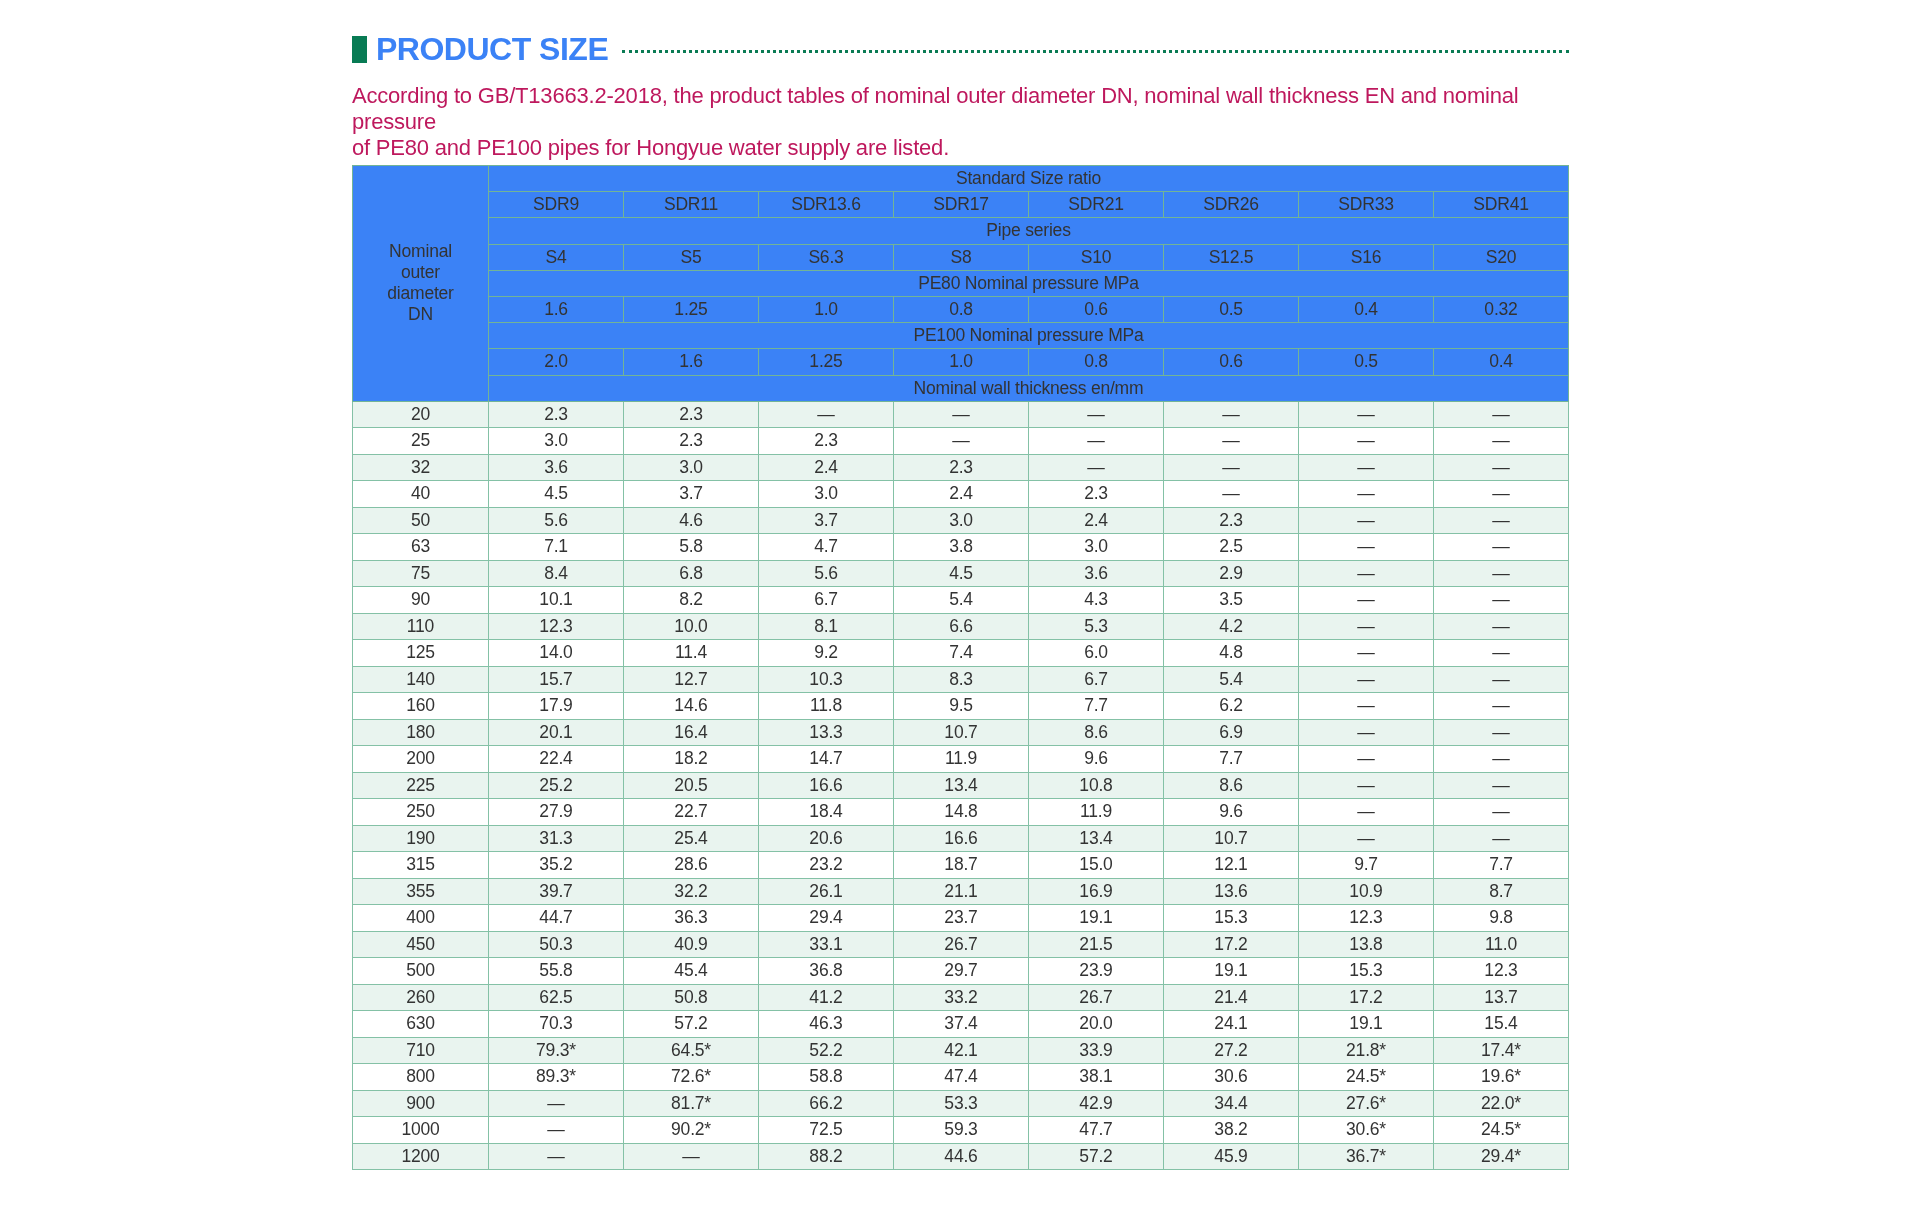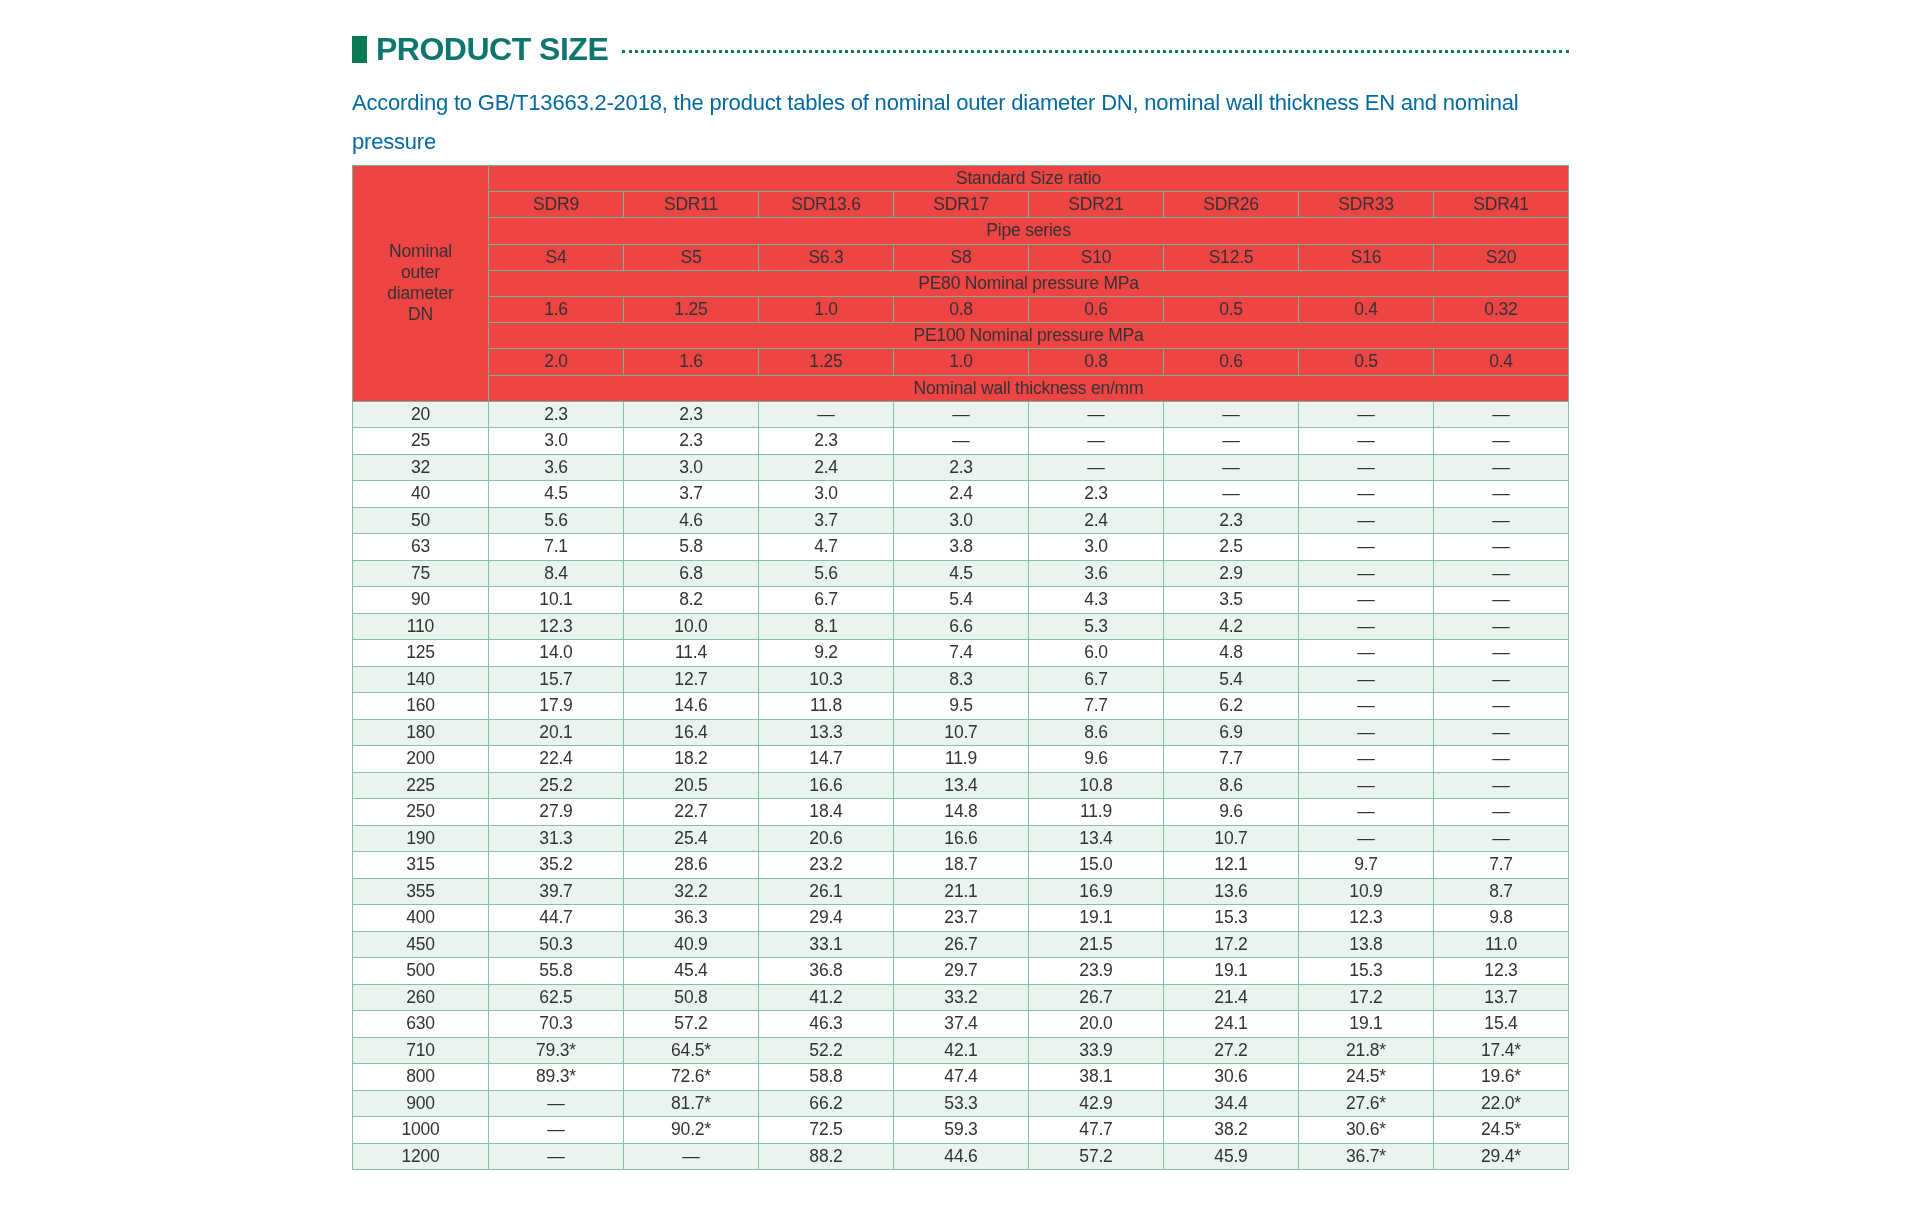--- a/index.html
+++ b/index.html
@@ -21,39 +21,39 @@
     height: 32px;
   }
   .accent-block {
     width: 15px; height: 27px;
     background: #087b54;
     flex: 0 0 auto;
   }
   .page-title {
     font-size: 32px;
     font-weight: bold;
-    color: #0f766e;
+    color: #3b82f6;
     letter-spacing: -0.5px;
     margin-left: 9px;
     white-space: nowrap;
   }
   .dotted-leader {
     flex: 1 1 auto;
     border-bottom: 3px dotted #0a7b54;
     margin: 0 0 7px 14px;
     height: 14px;
   }
   
   .intro {
     position: absolute;
     top: 50px; left: 0;
     width: 1217px;
     font-size: 22px;
-    line-height: 39px;
-    color: #0369a1;
+    line-height: 26px;
+    color: #be185d;
     letter-spacing: -0.2px;
   }
   
   .size-table {
     position: absolute;
     top: 132px; left: 0;
     width: 1217px;
     border-collapse: collapse;
     table-layout: fixed;
   }
@@ -62,21 +62,21 @@
     border: 1px solid #72b496;
     text-align: center;
     vertical-align: middle;
     font-weight: normal;
     color: #333333;
     letter-spacing: -0.2px;
     overflow: hidden;
     white-space: nowrap;
   }
   .size-table thead th {
-    background: #ef4444;
+    background: #3b82f6;
     font-size: 17.5px;
     height: 26.2px;
   }
   .size-table thead th.dn-head {
     white-space: normal;
     line-height: 21px;
     padding: 0 20px;
   }
   .size-table tbody td {
     background: #ffffff;

